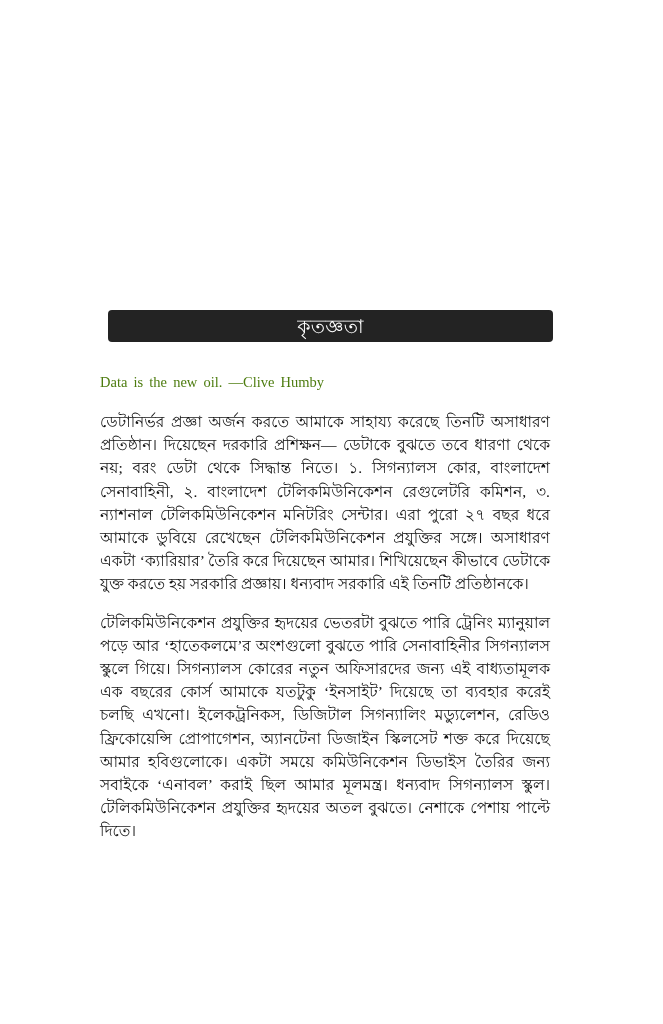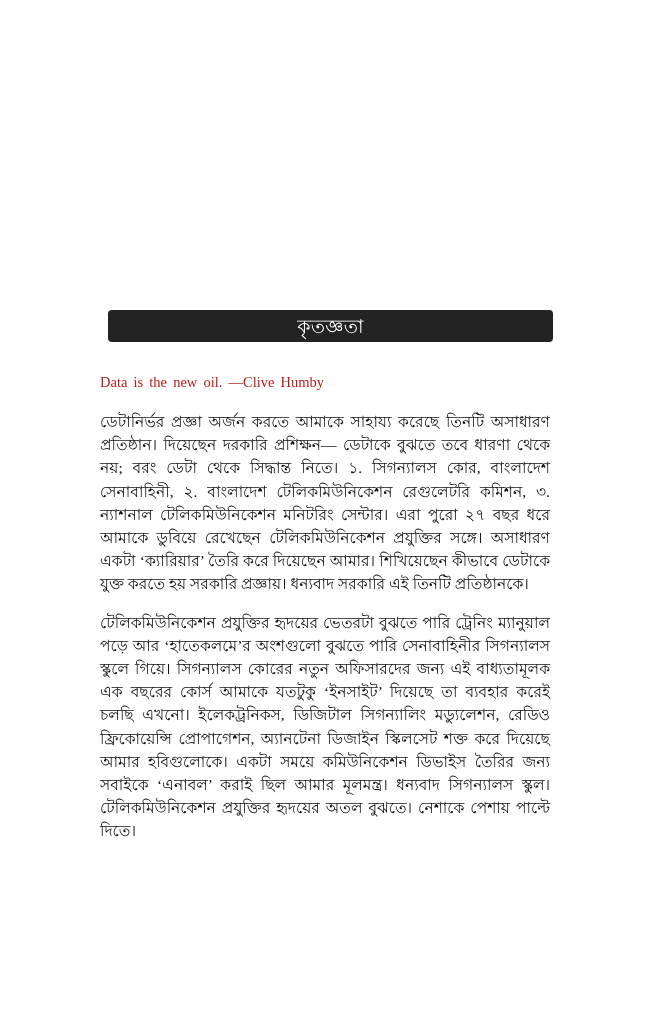--- a/index.html
+++ b/index.html
@@ -47,21 +47,21 @@
     font-family: Liberation Serif, serif;
     font-size: 19px;
     line-height: 1;
     letter-spacing: 0.3px;
     white-space: nowrap;
   }
 
   
   .epigraph {
     margin-top: 30px;
-    color: #b91c1c;
+    color: #4d7c0f;
     font-family: "Liberation Serif", "DejaVu Serif", serif;
     font-size: 14.5px;
     line-height: 20px;
     text-align: justify;
     text-align-last: left;
     word-spacing: 2.5px;
   }
 
   .epigraph .attribution {
     white-space: nowrap;

